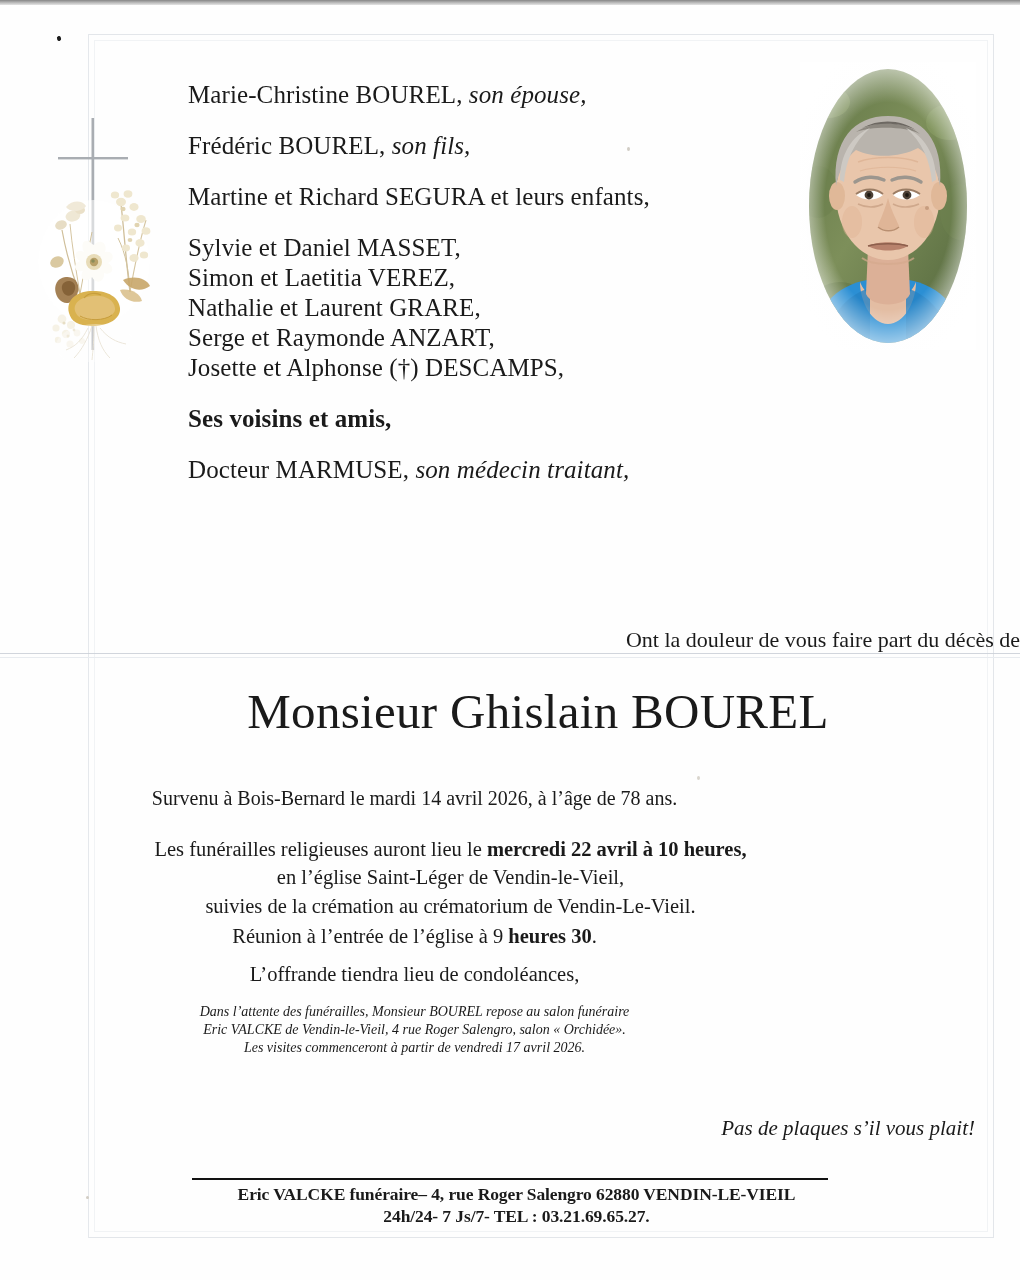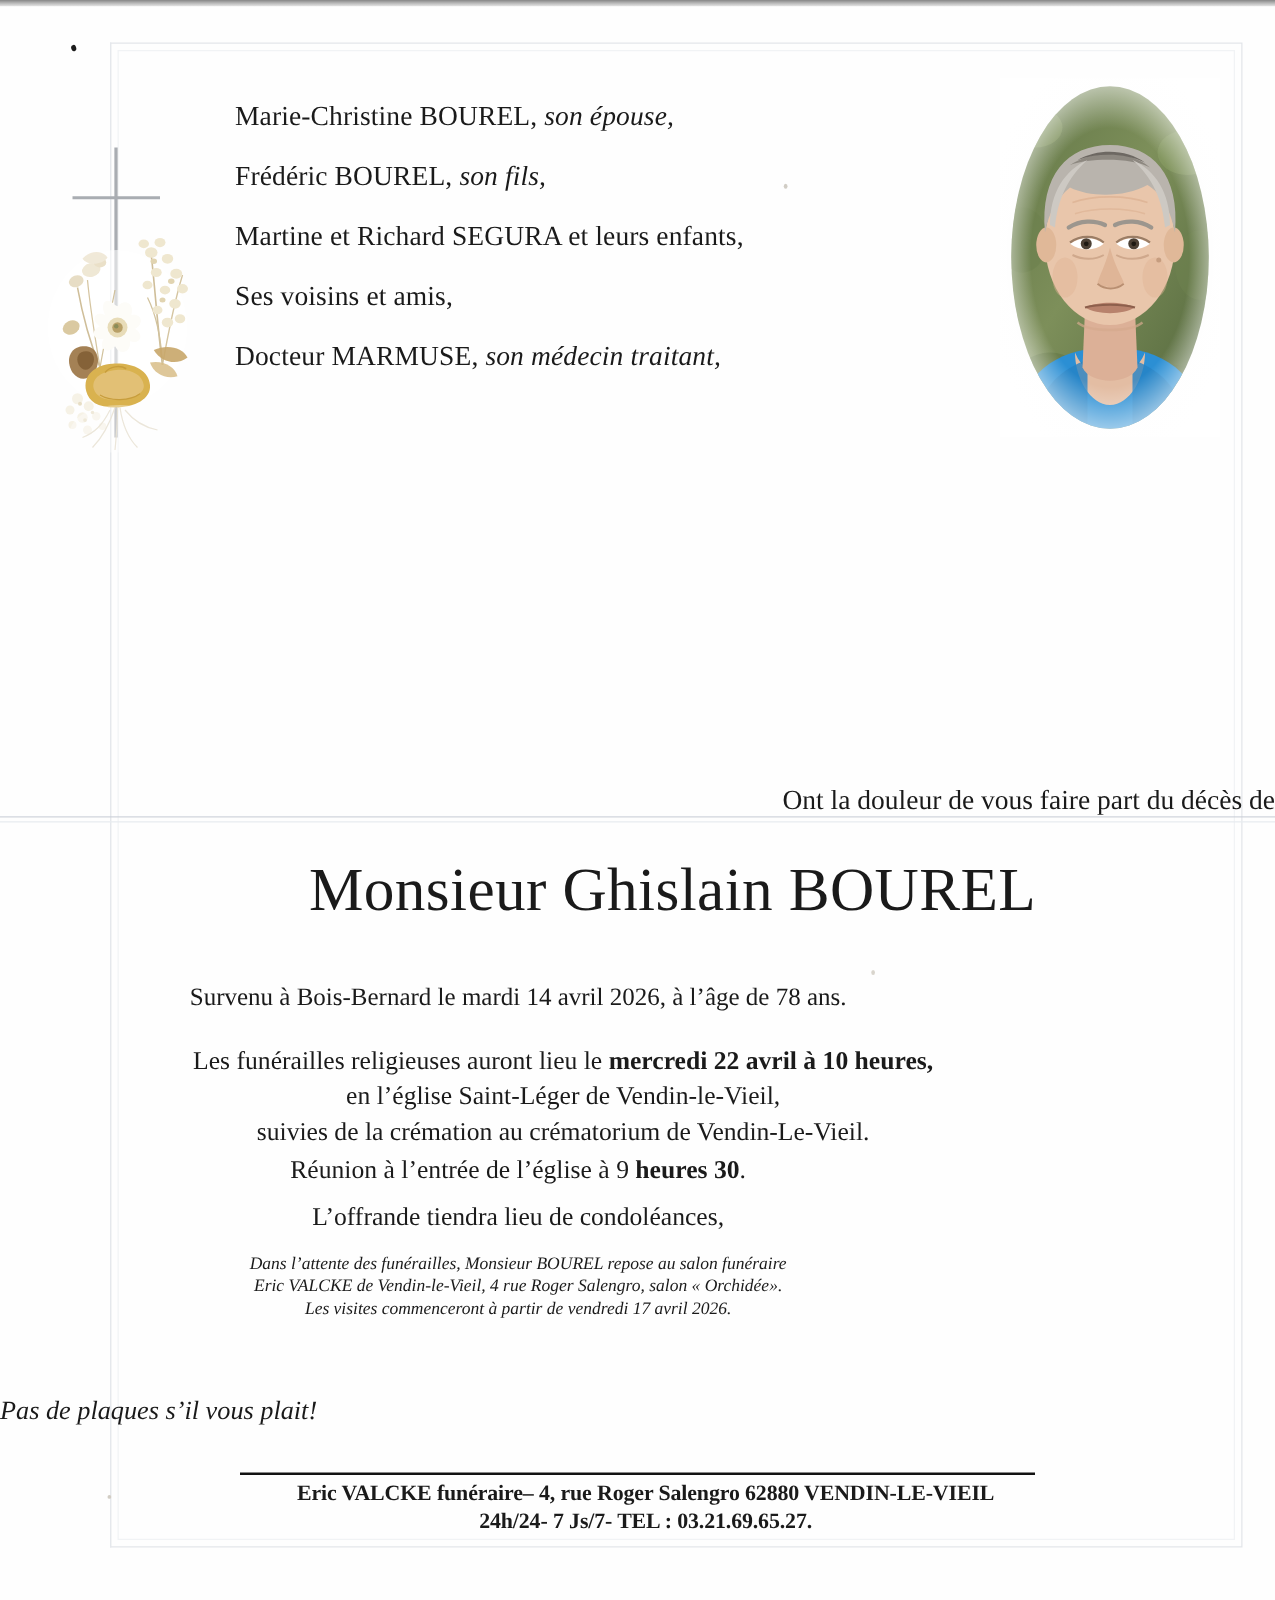--- a/index.html
+++ b/index.html
@@ -122,21 +122,21 @@
     left: 0; top: 0;
     width: 1020px;
   }
   .family-block {
     position: absolute;
     left: 188px;
     top: 82px;
     width: 600px;
   }
   .fam-line {
-    font-size: 22px;
+    font-size: 25px;
     line-height: 1.0;
     margin-bottom: 26px;
     white-space: nowrap;
     letter-spacing: .1px;
   }
   .fam-line.tight {
     margin-bottom: 5px;
   }
   .fam-group {
     margin-bottom: 26px;
@@ -195,21 +195,21 @@
     top: 1003px;
     font-size: 14px;
     font-style: italic;
     line-height: 1.30;
   }
   .plaques {
     position: absolute;
     top: 1116px;
     left: 0;
     width: 975px;
-    text-align: left;
+    text-align: right;
     font-size: 21px;
     font-style: italic;
   }
 
   .footer {
     position: absolute;
     left: 0;
     top: 1178px;
     width: 1020px;
     text-align: center;
@@ -422,22 +422,29 @@
       <div class="fam-line">
         <span>Marie-Christine BOUREL,</span><span class="rel"> son épouse,</span>
       </div>
       <div class="fam-line">
         <span>Frédéric BOUREL,</span><span class="rel"> son fils,</span>
       </div>
       <div class="fam-line">
         <span>Martine et Richard SEGURA et leurs enfants,</span>
       </div>
 
-
-      <div class="fam-line" style="margin-top:14px;">Ses voisins et amis,</div>
+      <div class="fam-group">
+        <div class="fam-line tight">Sylvie et Daniel MASSET,</div>
+        <div class="fam-line tight">Simon et Laetitia VEREZ,</div>
+        <div class="fam-line tight">Nathalie et Laurent GRARE,</div>
+        <div class="fam-line tight">Serge et Raymonde ANZART,</div>
+        <div class="fam-line tight">Josette et Alphonse (†) DESCAMPS,</div>
+      </div>
+
+      <div class="fam-line" style="margin-top:14px;font-weight:bold;">Ses voisins et amis,</div>
 
       <div class="fam-line" style="margin-top:16px;">
         <span>Docteur MARMUSE,</span><span class="rel"> son médecin traitant,</span>
       </div>
     </div>
 
     <div class="announce">Ont la douleur de vous faire part du décès de</div>
 
     <div class="deceased-name">Monsieur Ghislain BOUREL</div>
 

